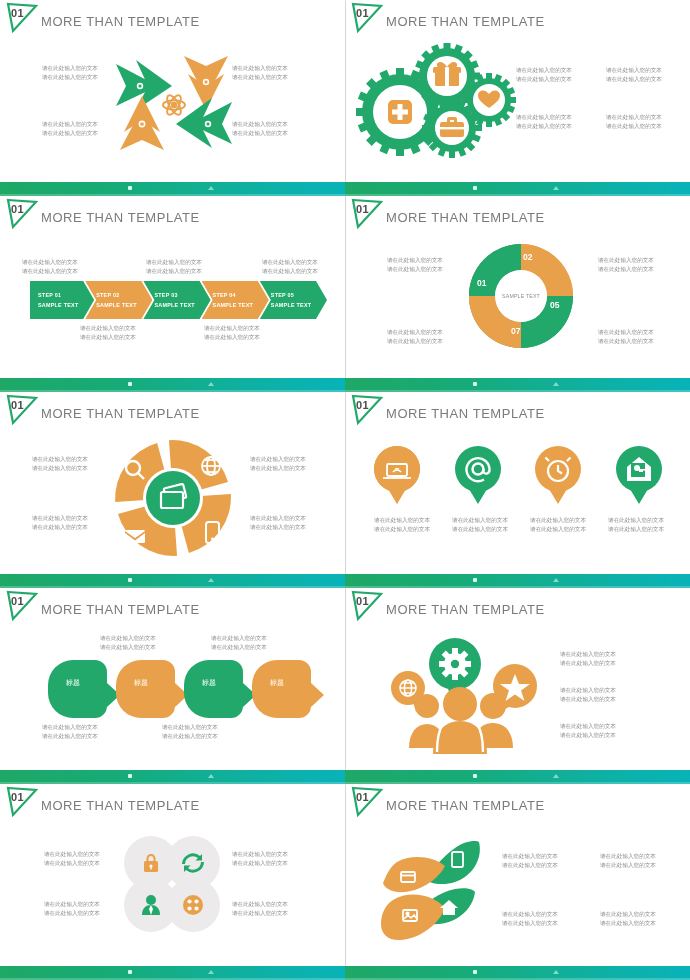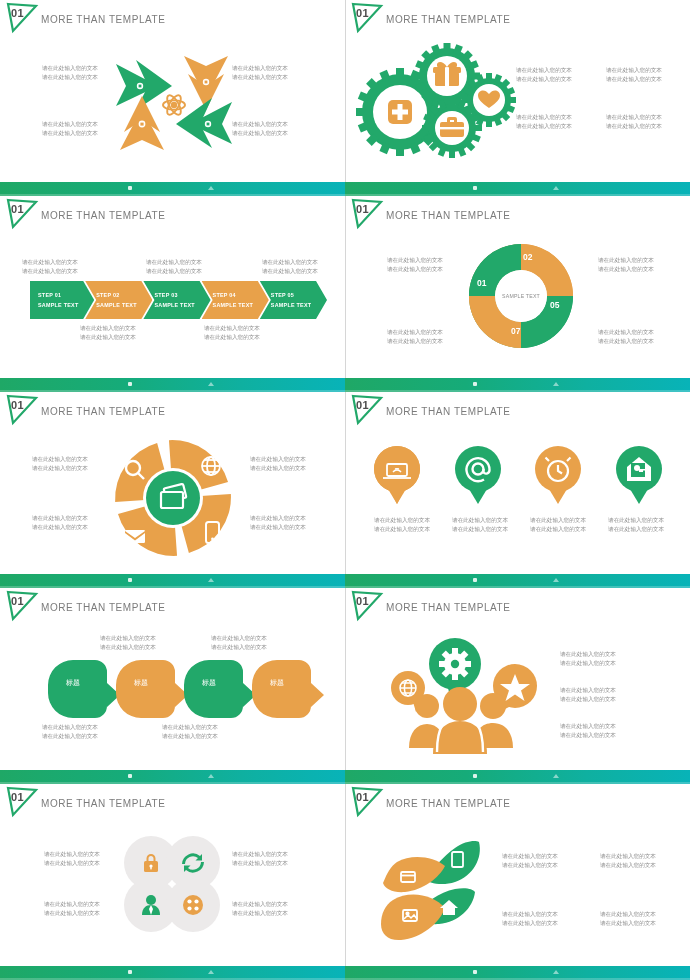--- a/index.html
+++ b/index.html
@@ -36,21 +36,21 @@
     position:relative;width:32px;height:31px;flex:0 0 auto;
   }
   .tri svg{display:block;}
   .tri .num{
     position:absolute;left:5px;top:5px;
     font-size:11px;font-weight:700;color:#4d4d4d;
     letter-spacing:.3px;font-family:"Liberation Sans",sans-serif;
   }
   .hdr-title{
     margin-left:3px;margin-top:12px;
-    font-size:10px;letter-spacing:.55px;color:#7b7b7b;
+    font-size:13px;letter-spacing:.55px;color:#7b7b7b;
     white-space:nowrap;font-family:"Liberation Sans",sans-serif;
   }
   
   .band{
     position:absolute;left:0;bottom:0;width:345px;height:14px;
     background:linear-gradient(90deg,#1fa866 0%,#16ab79 35%,#0fb0a0 70%,#08b3b8 100%);
     z-index:25;
   }
   .band .dot{position:absolute;top:4px;width:4px;height:4px;background:rgba(255,255,255,.85);}
   .band .dot.d1{left:128px;border-radius:1px;}

